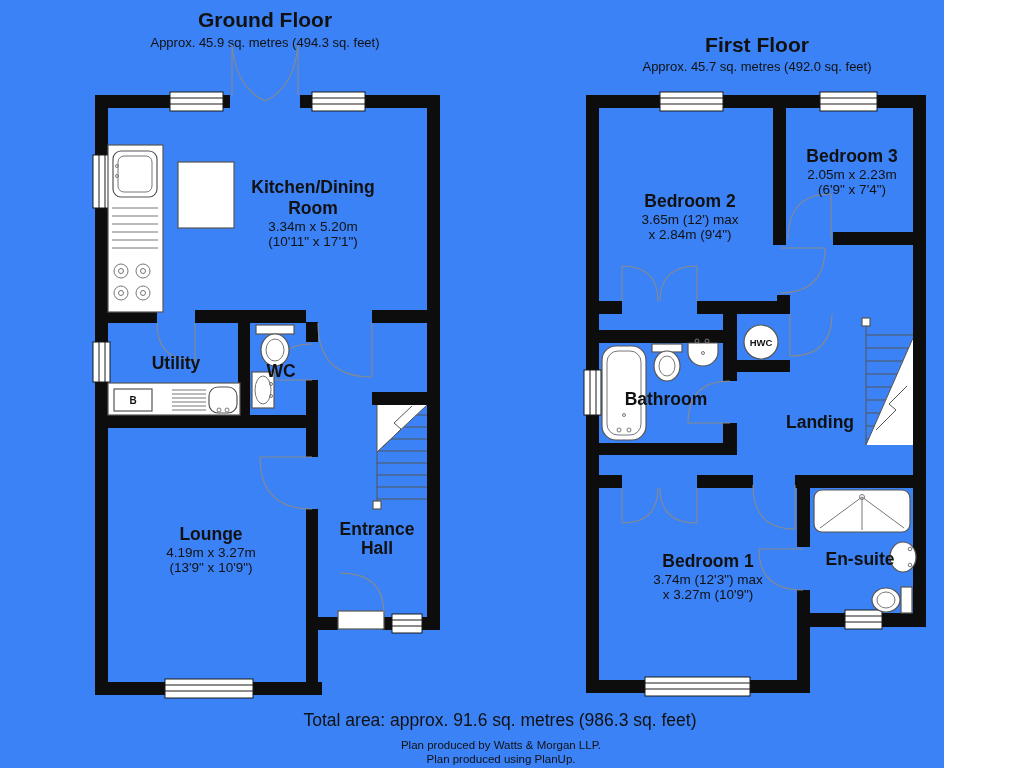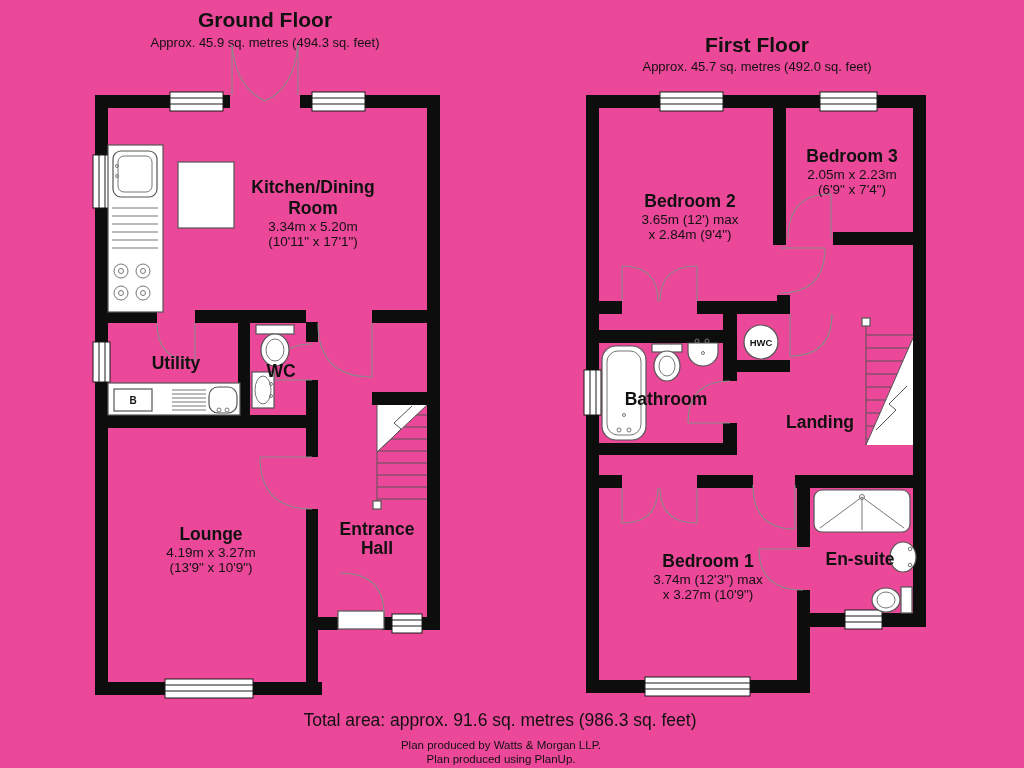--- a/index.html
+++ b/index.html
@@ -1,16 +1,16 @@
 <!DOCTYPE html>
 <html><head>
 <meta charset="utf-8">
 <style>
   html,body{margin:0;padding:0;background:#ffffff;}
-  .page{position:relative;width:1024px;height:768px;background:#ec4899;overflow:hidden;
+  .page{position:relative;width:944px;height:768px;background:#3b82f6;overflow:hidden;
         font-family:"Liberation Sans",sans-serif;}
   svg{position:absolute;left:0;top:0;}
   .wall{fill:#0d0d0d;stroke:none;}
   .win{fill:#ffffff;stroke:#1a1a1a;stroke-width:1;}
   .winline{stroke:#1a1a1a;stroke-width:1;}
   .fix{fill:#ffffff;stroke:#555;stroke-width:1.2;}
   .fixthin{fill:none;stroke:#777;stroke-width:1;}
   .arc{fill:none;stroke:#8a8a8a;stroke-width:1.1;}
   .leaf{stroke:#8a8a8a;stroke-width:1.1;}
   .tread{stroke:#555;stroke-width:1;}

